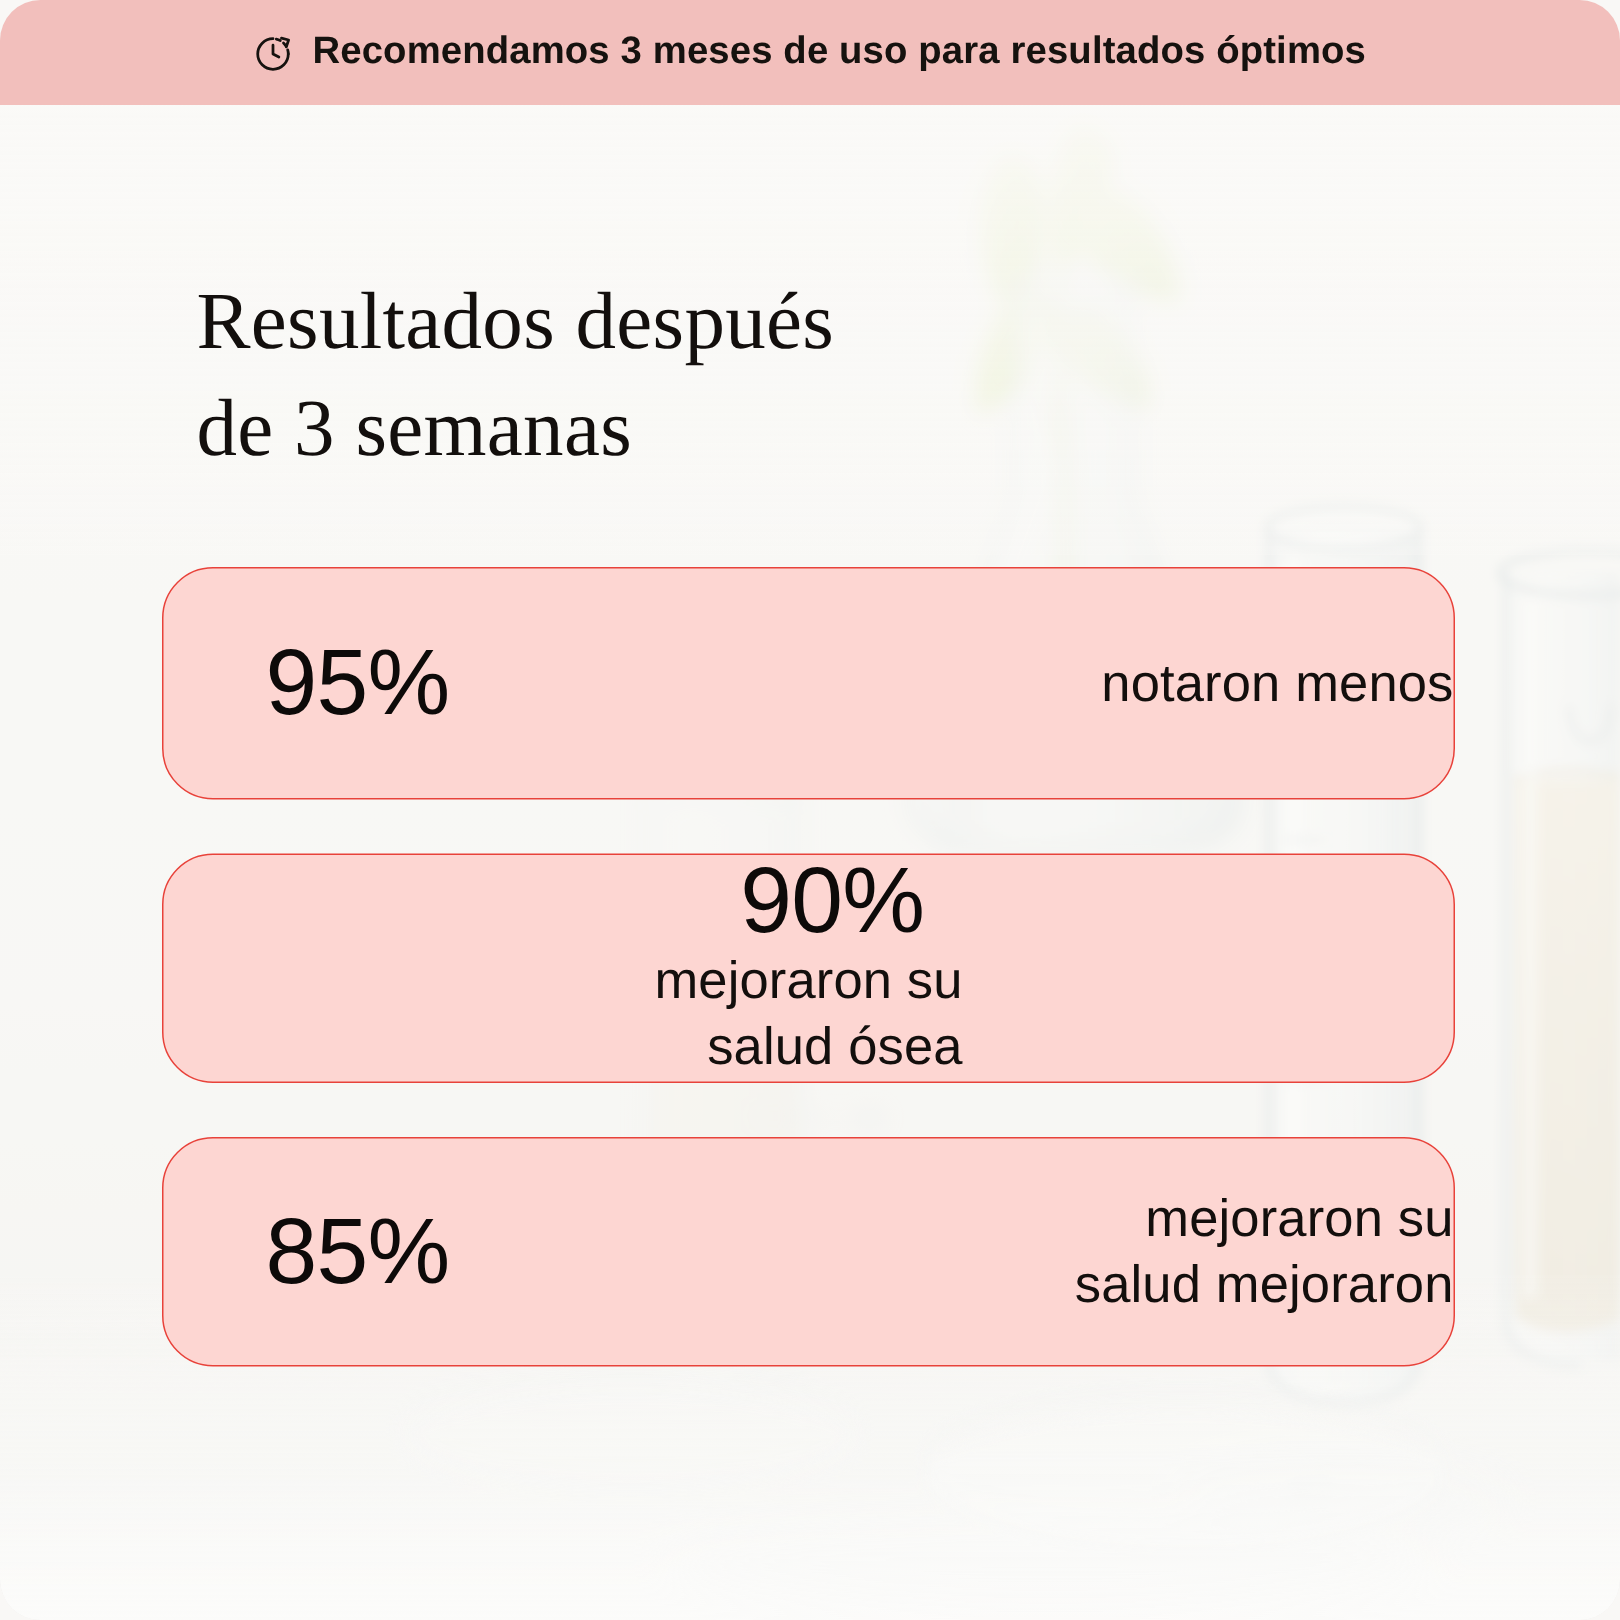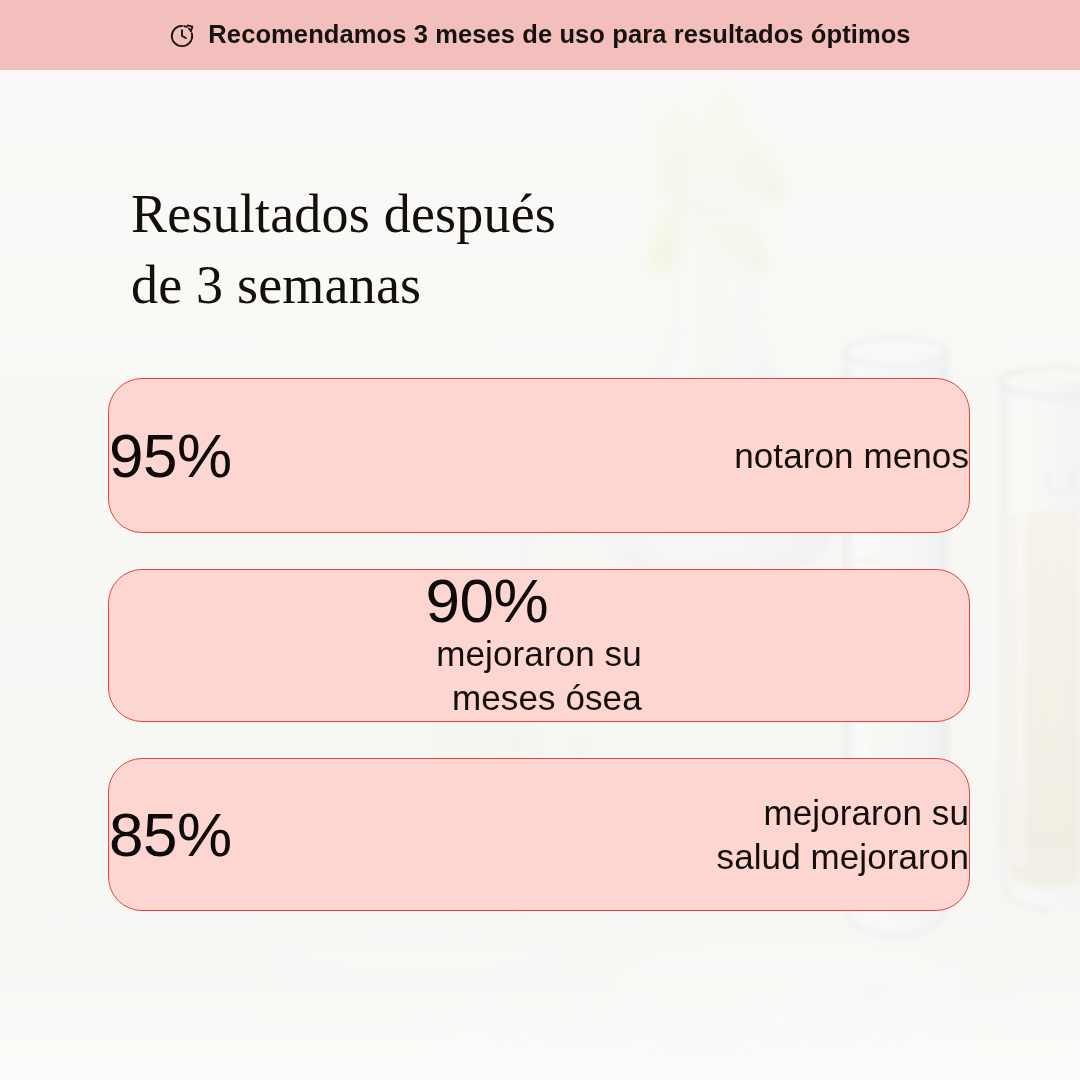--- a/index.html
+++ b/index.html
@@ -13,20 +13,21 @@
     font-family: "Liberation Sans", sans-serif;
     background: #f9f8f6;
   }
 
   #poster {
     position: relative;
     width: 1080px;
     height: 1080px;
     background: #f9f8f6;
     overflow: hidden;
+    border-radius: 27px;
   }
 
   
   .bg-photo {
     position: absolute;
     inset: 0;
     overflow: hidden;
   }
   .bg-photo > svg {
     position: absolute;
@@ -120,20 +121,21 @@
     align-items: center;
     margin-bottom: 36px;
   }
   .stat-card:last-child { margin-bottom: 0; }
   .stat-card.c2 { height: 153px; flex-direction: column; }
   .stat-card.c3 { height: 153px; }
 
   .stat-value {
     flex: 0 0 auto;
     width: 227px;
+    padding-left: 68px;
     box-sizing: border-box;
     font-family: "Liberation Sans", sans-serif;
     font-size: 62px;
     font-weight: 300;
     color: #0d0a09;
     line-height: 1;
     letter-spacing: -0.5px;
   }
   .stat-label {
     flex: 1 1 auto;
@@ -315,21 +317,21 @@
       <div class="stat-value">95%</div>
       <div class="stat-label">
         <span>notaron menos</span>
       </div>
     </div>
 
     <div class="stat-card c2">
       <div class="stat-value">90%</div>
       <div class="stat-label">
         <span>mejoraron su</span>
-        <span>meses ósea</span>
+        <span>salud ósea</span>
       </div>
     </div>
 
     <div class="stat-card c3">
       <div class="stat-value">85%</div>
       <div class="stat-label">
         <span>mejoraron su</span>
         <span>salud mejoraron</span>
       </div>
     </div>

